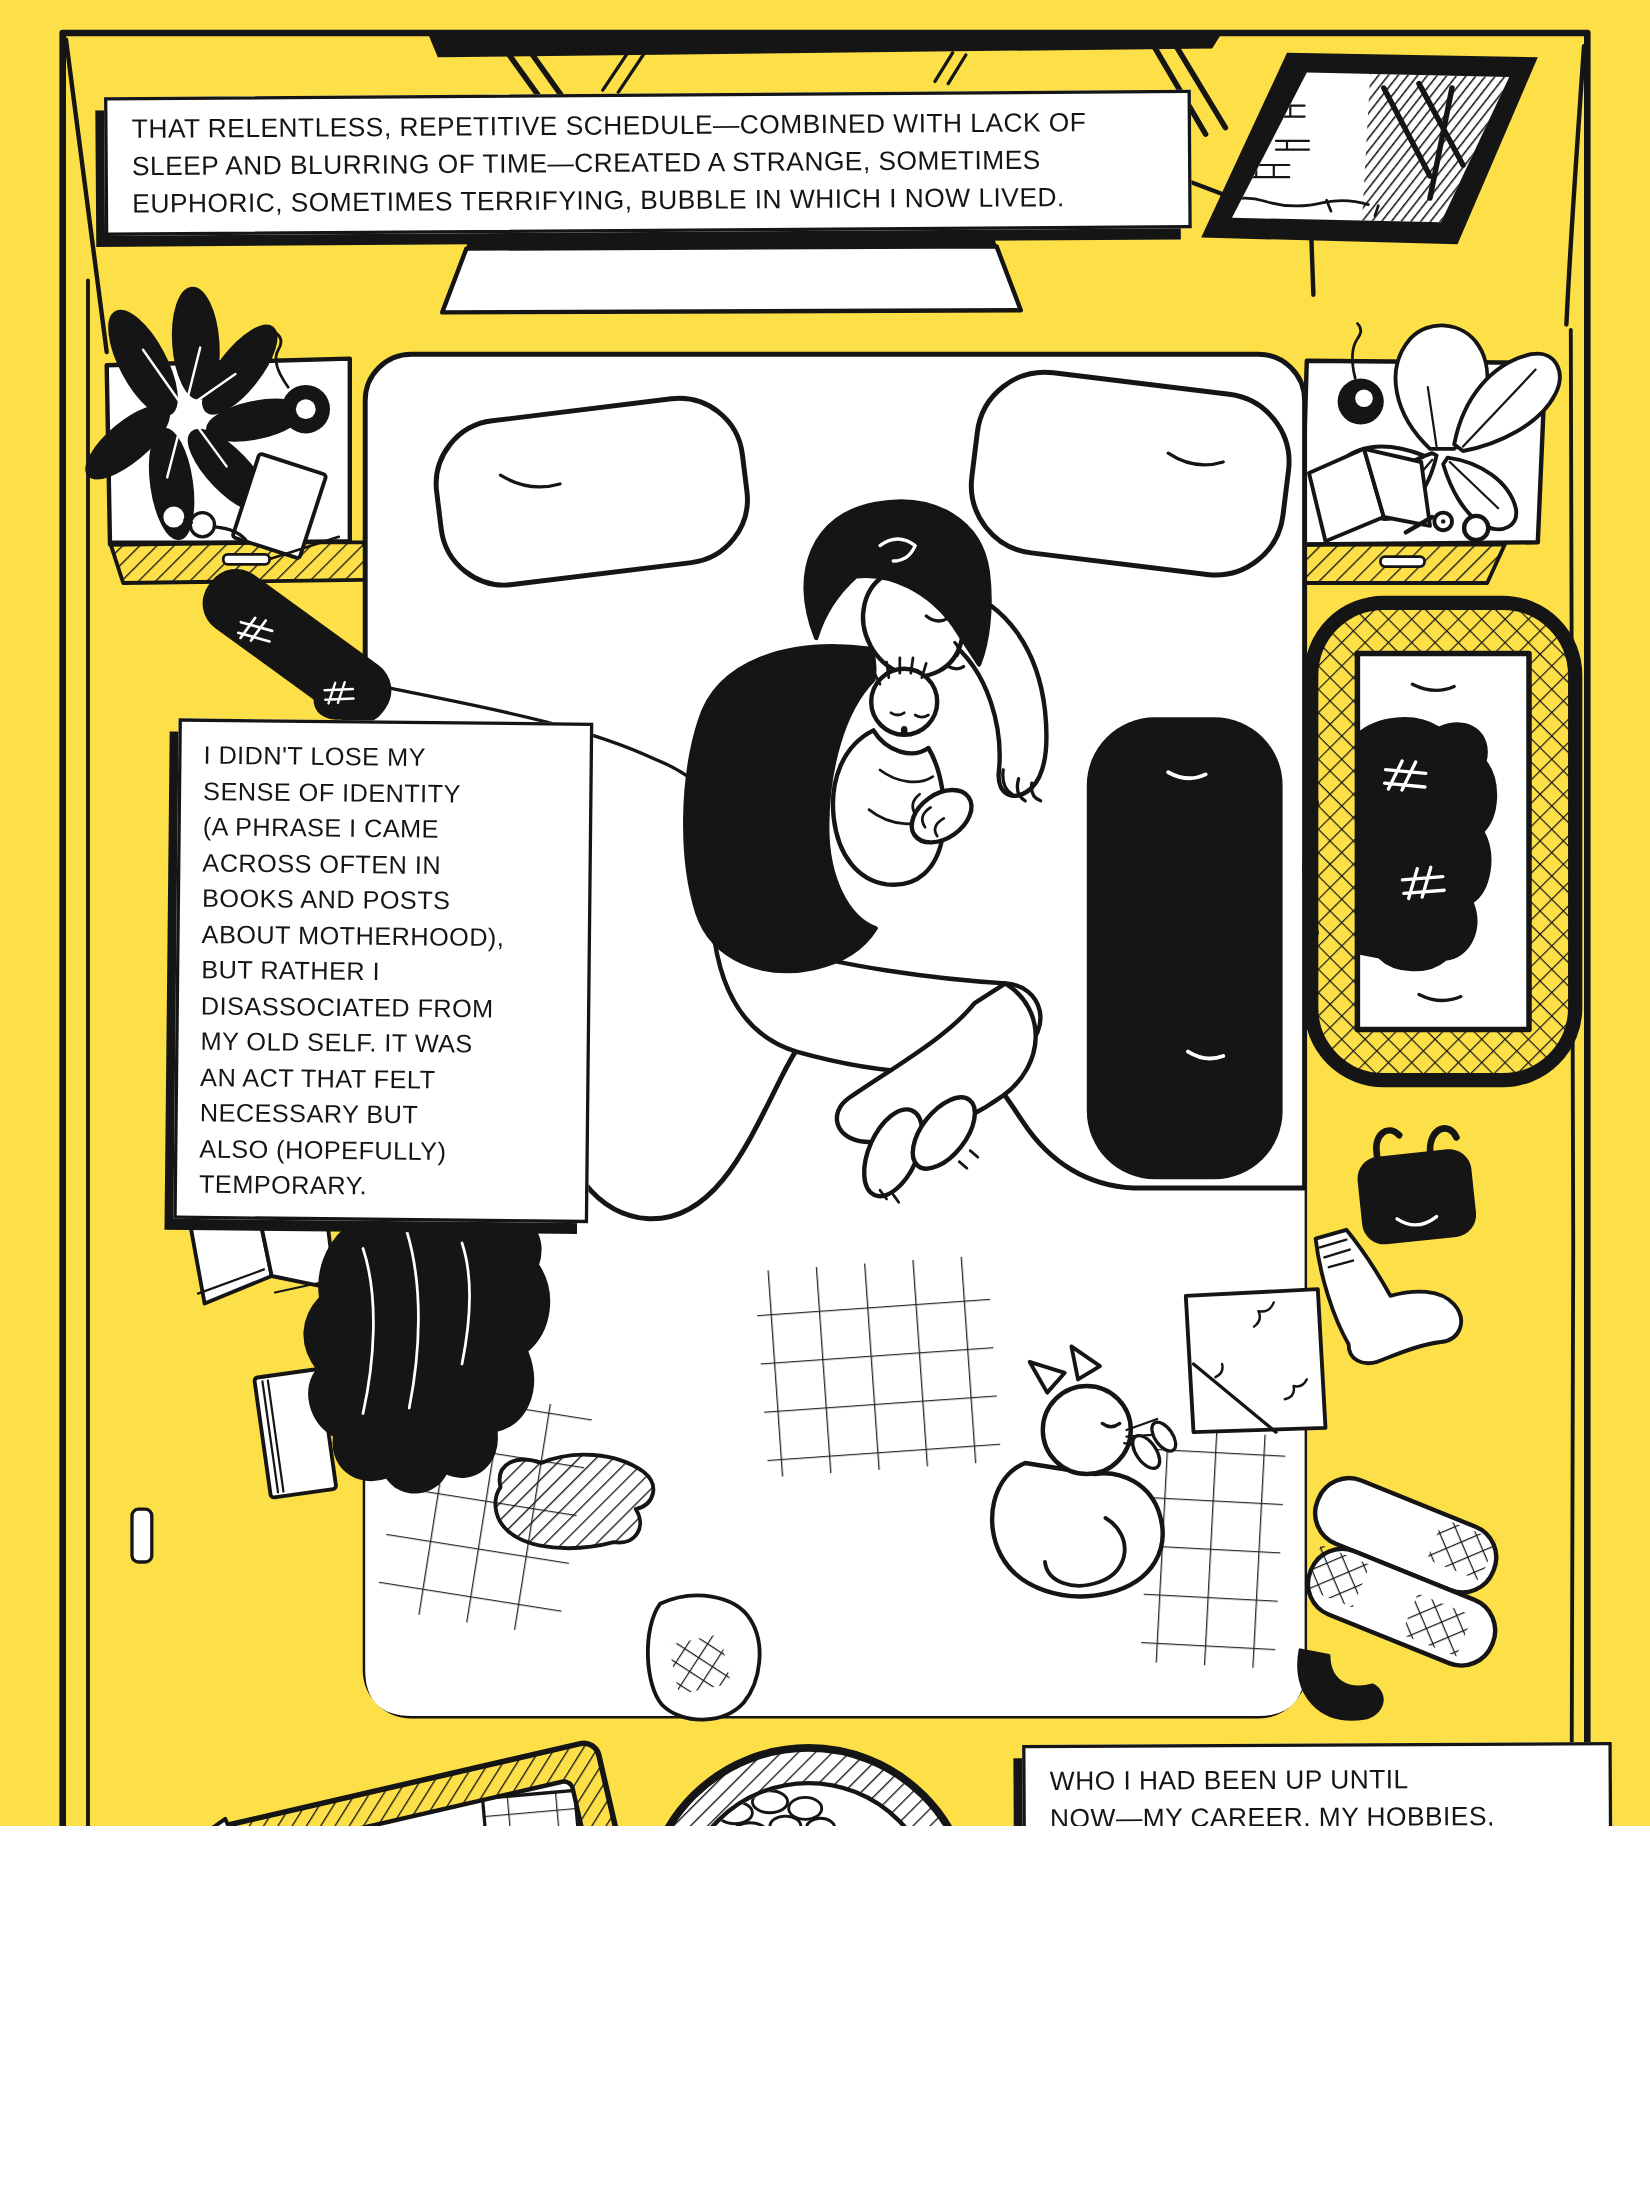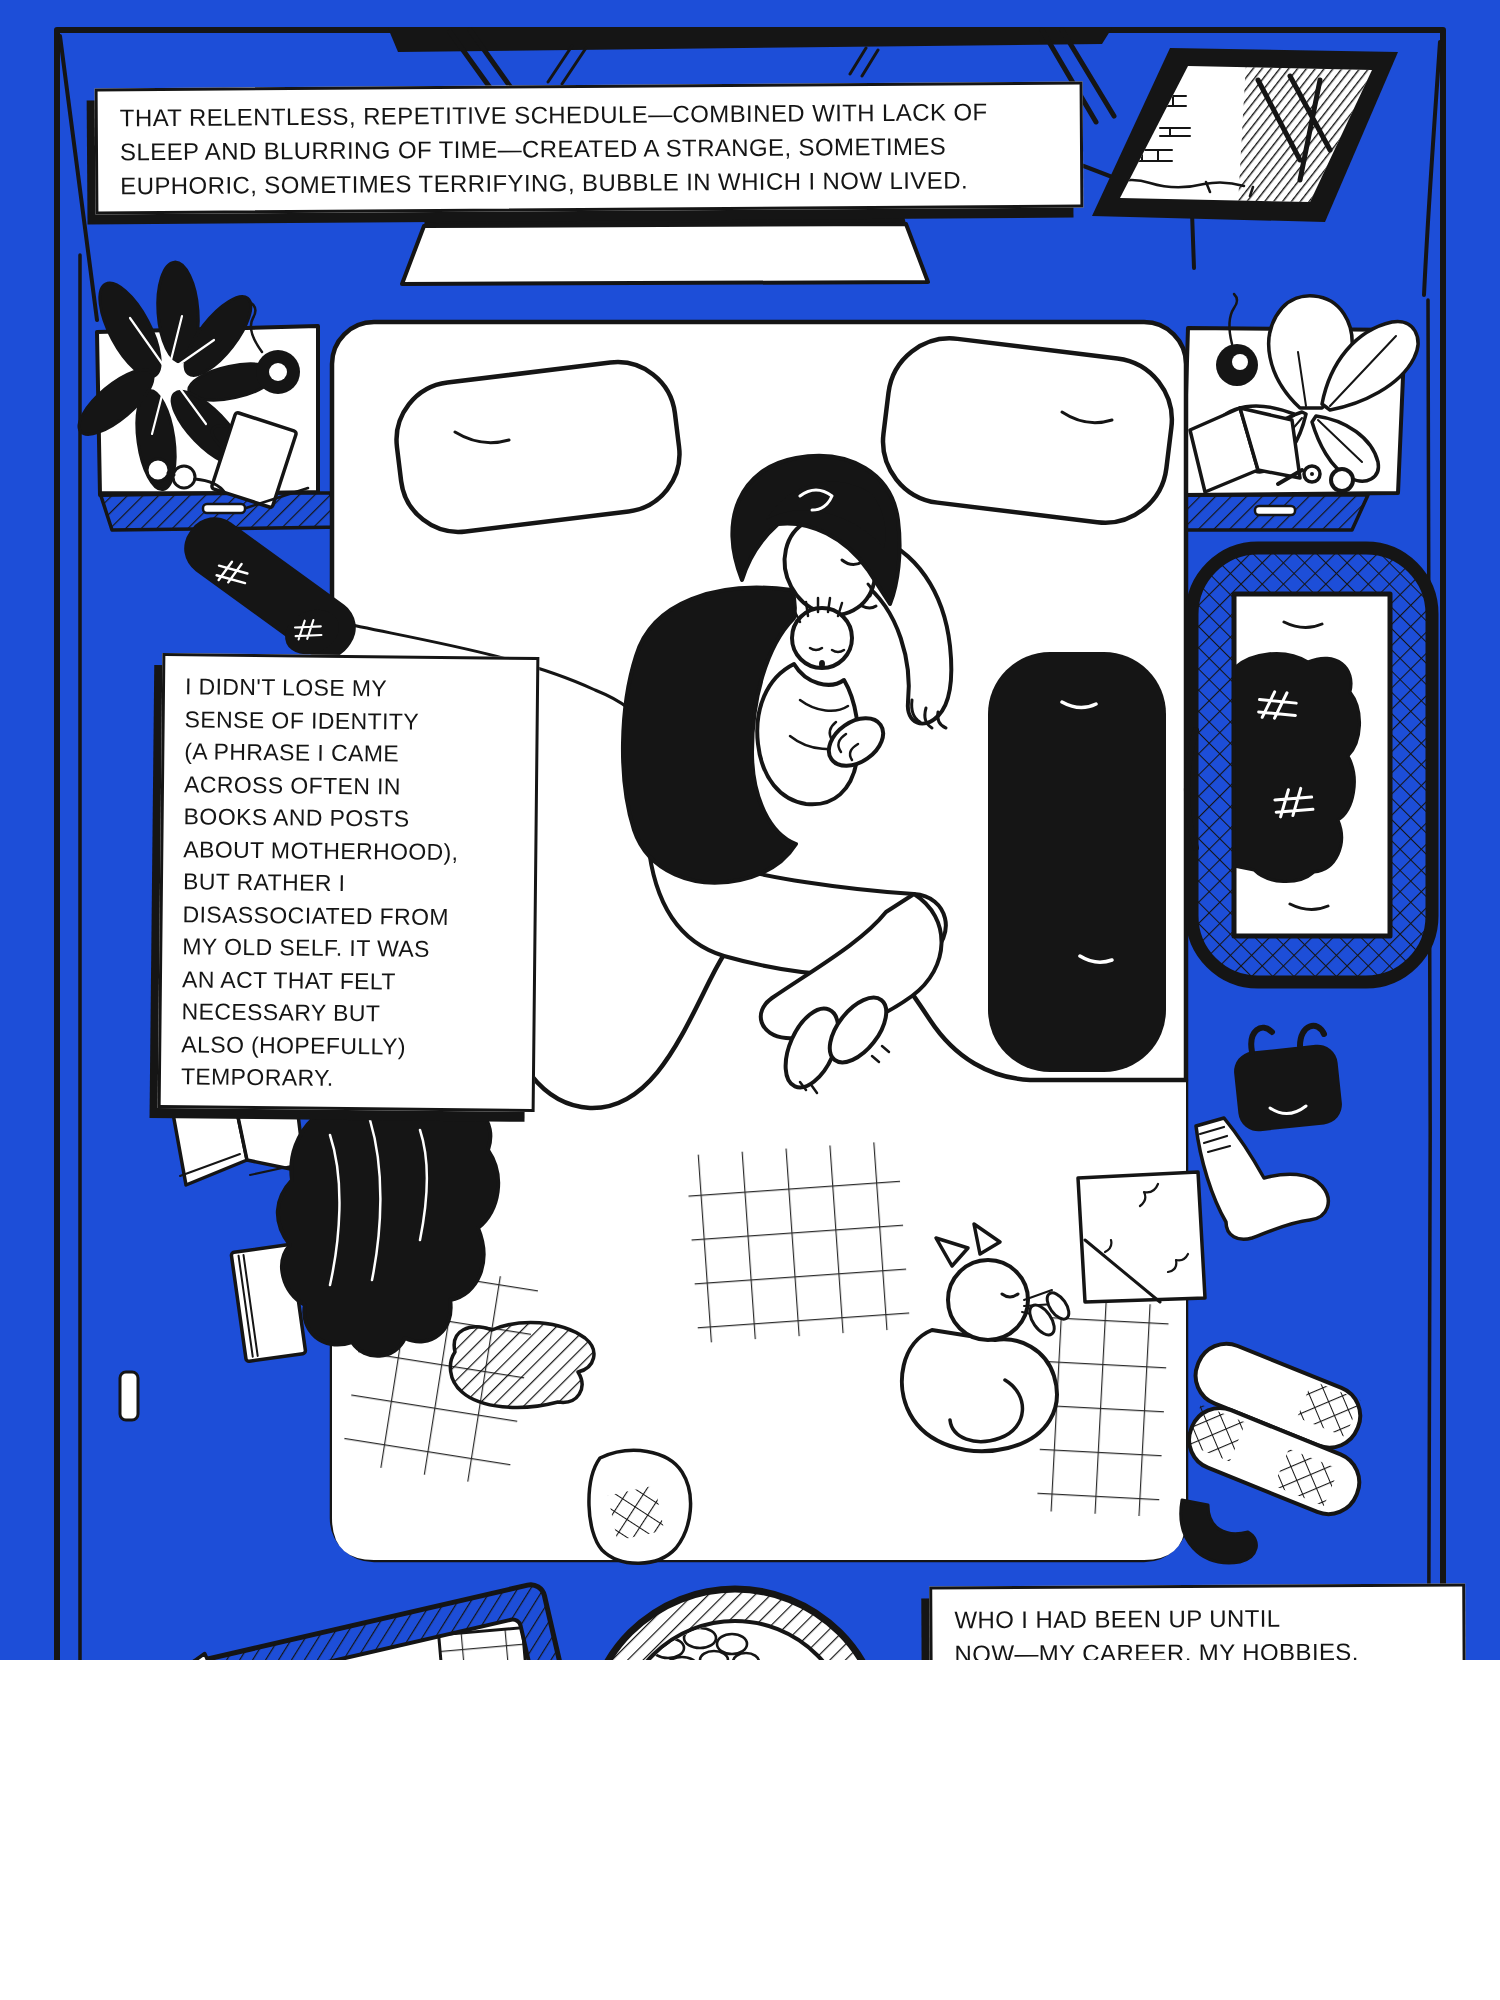--- a/index.html
+++ b/index.html
@@ -1,16 +1,16 @@
 <!DOCTYPE html>
 <html><head>
 <meta charset="utf-8">
 <style>
   html,body{margin:0;padding:0;background:#ffffff;}
-  #page{position:relative;width:1500px;height:1660px;background:#1d4ed8;overflow:hidden;
+  #page{position:relative;width:1500px;height:1660px;background:#fde047;overflow:hidden;
         font-family:"Liberation Sans",sans-serif;color:#151515;}
   #art{position:absolute;left:0;top:0;width:1500px;height:2000px;}
   .caption{position:absolute;background:#ffffff;border:3.5px solid #151515;
            box-shadow:-9px 11px 0 -1px #151515;
            white-space:pre-line;letter-spacing:.4px;line-height:34px;font-size:24px;
            font-weight:500;color:#151515;}
   #cap-top{left:95px;top:85px;width:940px;padding:10px 20px 8px 22px;transform:rotate(-0.4deg);}
   #cap-left{left:160px;top:655px;width:335px;padding:14px 16px 12px 20px;
             font-size:23px;line-height:32.5px;transform:rotate(0.6deg);}
   #cap-br{left:930px;top:1585px;width:490px;padding:14px 18px 12px 22px;

